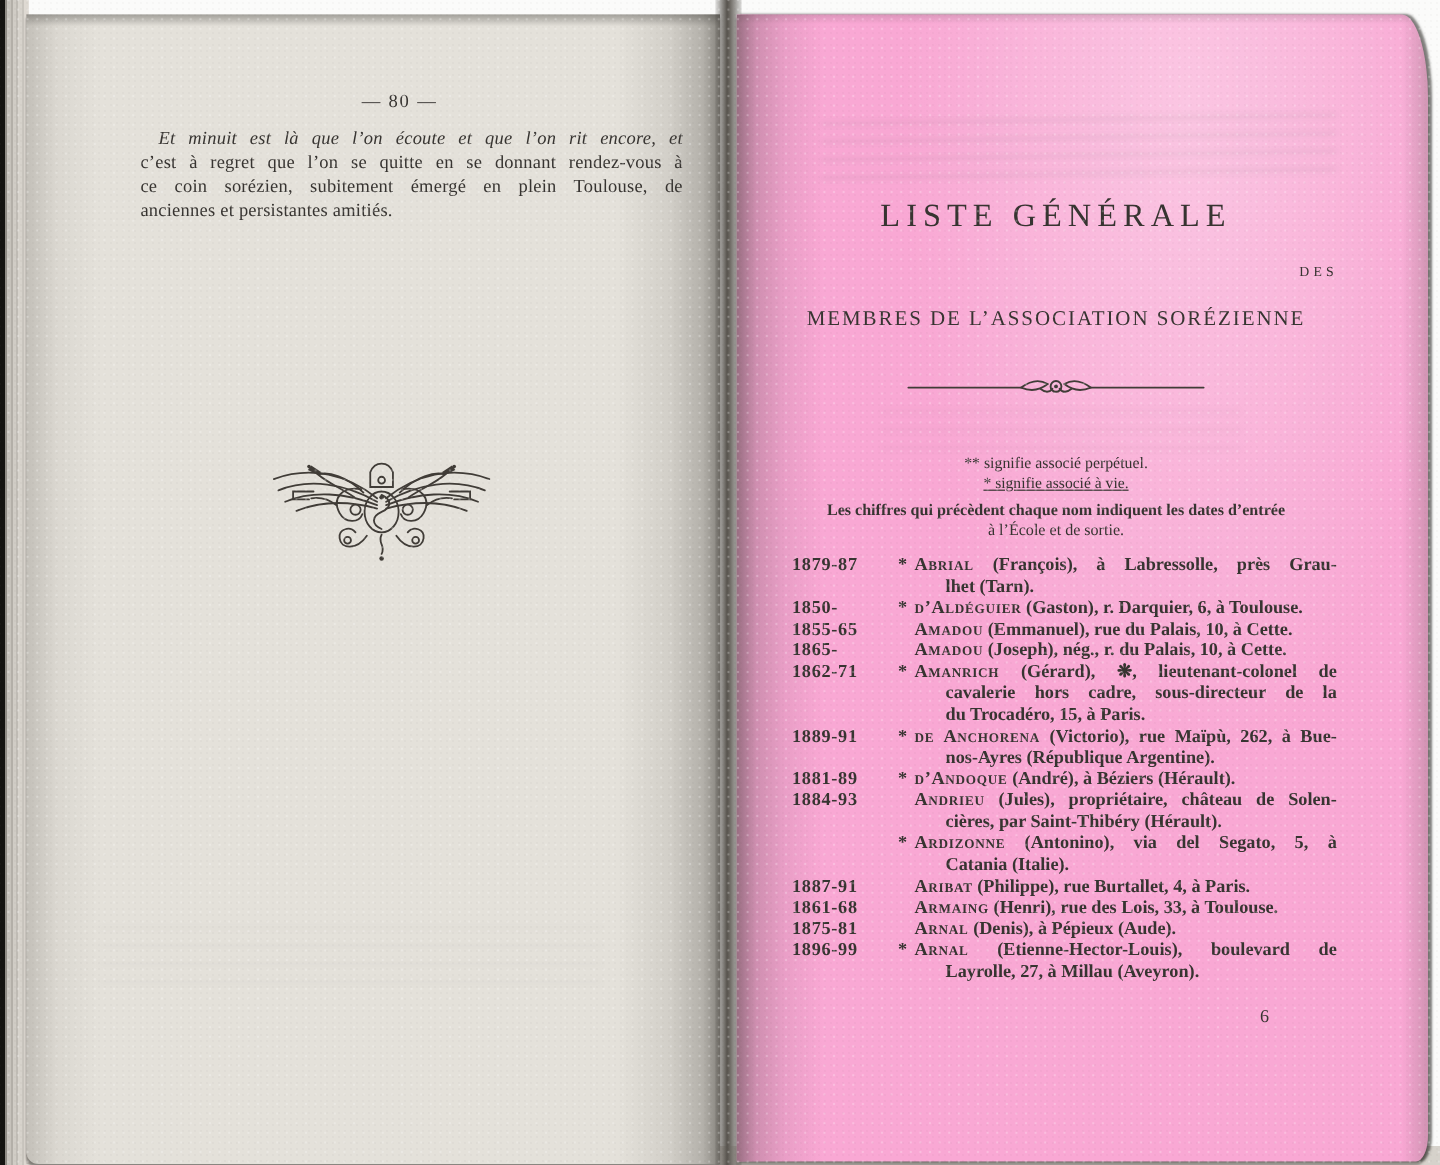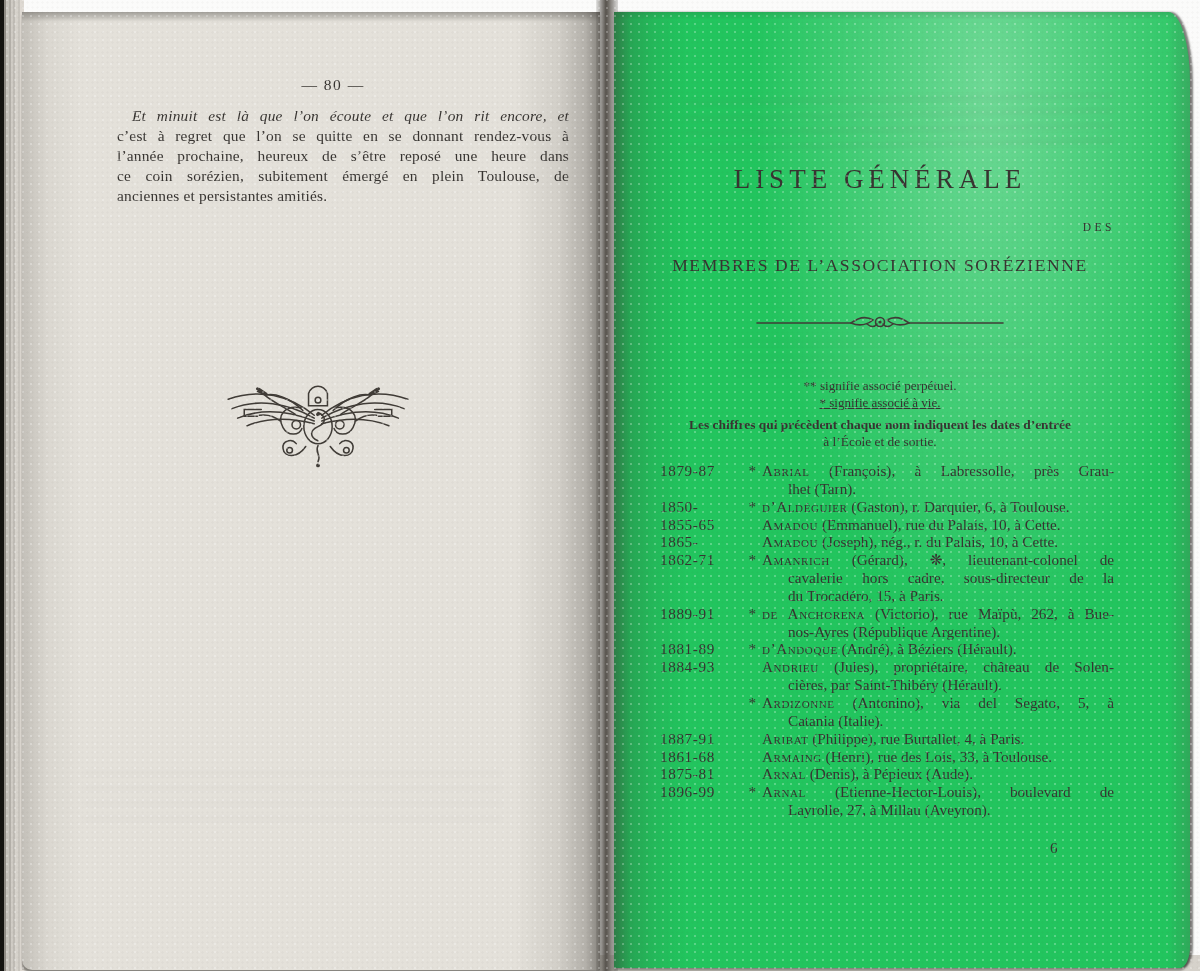--- a/index.html
+++ b/index.html
@@ -28,21 +28,21 @@
     background:
       linear-gradient(90deg,rgba(110,105,98,.28),rgba(110,105,98,.08) 26px,transparent 60px),
       linear-gradient(270deg,rgba(52,49,44,.55),rgba(52,49,44,.28) 14px,rgba(52,49,44,.10) 42px,transparent 85px),
       linear-gradient(180deg,rgba(40,38,34,.35),transparent 10px);
   }
   .gutter{
     position:absolute;left:596px;top:0;width:22px;height:100%;
     background:linear-gradient(90deg,rgba(40,38,34,.1),#57534d 45%,#6b6761 55%,rgba(40,38,34,.15));
   }
   .page-right{
-    left:614px;width:576px;height:956px;background:#22c55e;
+    left:614px;width:576px;height:956px;background:#f9a8d4;
     border-top-right-radius:22px 70px;border-bottom-right-radius:10px 22px;
     box-shadow:3px 0 2px rgba(25,23,20,.55),0 3px 2px rgba(45,42,38,.35);
   }
   .page-right::before{
     content:"";position:absolute;inset:0;pointer-events:none;
     border-top-right-radius:22px 70px;border-bottom-right-radius:10px 22px;
     background:
       linear-gradient(90deg,rgba(58,54,49,.5),rgba(58,54,49,.22) 16px,rgba(58,54,49,.08) 40px,transparent 72px),
       linear-gradient(270deg,rgba(90,86,80,.25),transparent 22px),
       linear-gradient(180deg,rgba(40,38,34,.14),transparent 8px),
@@ -70,21 +70,21 @@
   .rp-content{position:absolute;left:31px;top:0;width:470px;text-align:center;}
   .title{position:absolute;left:0;top:152px;width:100%;font-size:27px;letter-spacing:5px;
     font-weight:400;}
   .des{position:absolute;left:0;top:209px;width:100%;font-size:11.5px;letter-spacing:3.5px;text-align:right;}
   .subtitle{position:absolute;left:0;top:243px;width:100%;font-size:17.5px;letter-spacing:1.6px;}
   .divider{position:absolute;left:110px;top:300px;}
   .legend1{position:absolute;left:0;top:366px;width:100%;font-size:13.2px;}
   .legend2{position:absolute;left:0;top:383px;width:100%;font-size:13px;text-decoration:underline;}
   .note1{position:absolute;left:0;top:405px;width:100%;font-size:13.4px;font-weight:bold;}
   .note2{position:absolute;left:0;top:422px;width:100%;font-size:13.4px;}
-  .entries{position:absolute;left:46px;top:450px;width:506px;font-size:15.2px;line-height:17.85px;}
+  .entries{position:absolute;left:46px;top:450px;width:506px;font-size:15.2px;line-height:17.85px;font-weight:bold;}
   .erow{display:flex;align-items:flex-start;}
   .edate{flex:0 0 78px;width:78px;letter-spacing:.6px;}
   .estar{flex:0 0 24px;width:24px;text-align:right;padding-right:6px;box-sizing:border-box;}
   .etext{flex:0 0 352px;width:352px;}
   .eline{white-space:nowrap;text-align:justify;}
   .eline.just{text-align-last:justify;}
   .eline.cont{padding-left:26px;box-sizing:border-box;}
   .ename{font-variant:small-caps;letter-spacing:.6px;}
   .folio-right{position:absolute;left:436px;top:828px;font-size:15px;}
   svg .st{stroke:#403c37;fill:none;stroke-width:1.6;stroke-linecap:round;}
@@ -96,21 +96,20 @@
 <div class="scan">
   <div class="bottom-strip"></div>
   <div class="edge-stack"></div>
 
   <div class="page page-left">
     <div class="ghost" style="left:60px;top:760px;width:420px;height:60px;opacity:.35;"></div>
     <div class="folio-left">— 80 —</div>
     <div class="para" id="paragraph">
         <div class="pline just ind">Et minuit est là que l’on écoute et que l’on rit encore, et</div>
         <div class="pline just">c’est à regret que l’on se quitte en se donnant  rendez-vous à</div>
-        <div class="pline just">l’année prochaine, heureux de s’être reposé une heure dans</div>
         <div class="pline just">ce coin sorézien, subitement émergé en plein Toulouse, de</div>
         <div class="pline">anciennes et persistantes amitiés.</div>
       </div>
 
     <svg class="ornament" width="210" height="104" viewBox="0 0 220 110">
       <g id="wingR">
         <path class="st" d="M114,50 C140,29 172,21 205,33"></path>
         <path class="st" d="M114,53 C142,37 174,32 201,43"></path>
         <path class="st" d="M114,56 C142,45 171,43 195,53"></path>
         <path class="st" d="M114,59 C140,52 165,53 185,61"></path>

